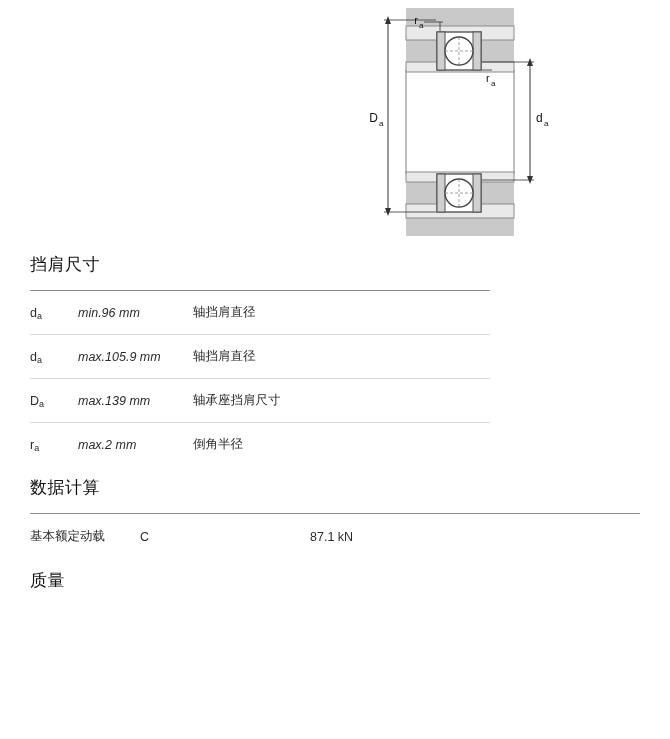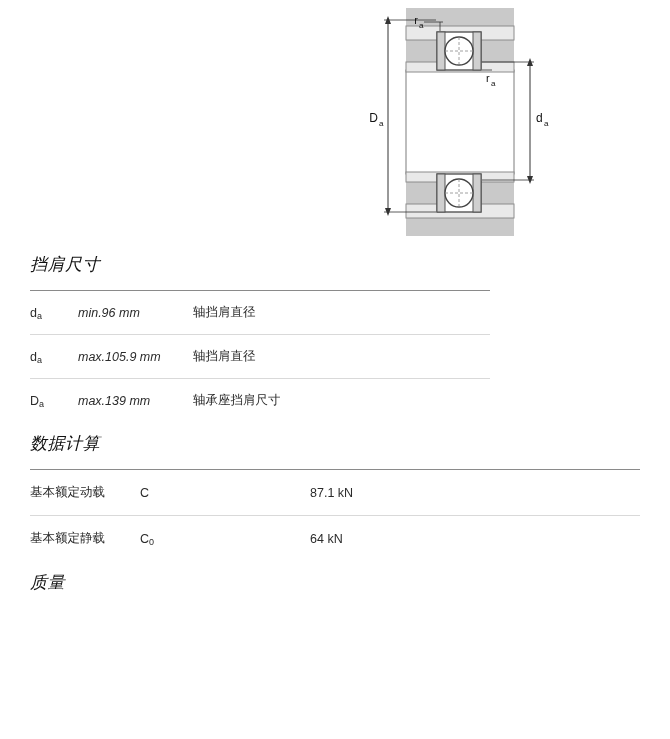--- a/index.html
+++ b/index.html
@@ -27,21 +27,20 @@
     top: 0;
     left: 0;
   }
 
   
   .section-title {
     font-size: 17px;
     color: #111;
     font-weight: 400;
     letter-spacing: 0.5px;
-    font-style: italic;
   }
 
   .shoulder-section {
     margin: 0 30px 0 30px;
     width: 460px;
   }
   .shoulder-title {
     padding: 8px 0 14px 0;
   }
   table.spec {
@@ -200,38 +199,38 @@
       <tr>
         <td class="sym"><span>d</span><sub>a</sub></td>
         <td class="val">max.105.9 mm</td>
         <td class="desc">轴挡肩直径</td>
       </tr>
       <tr>
         <td class="sym"><span>D</span><sub>a</sub></td>
         <td class="val">max.139 mm</td>
         <td class="desc">轴承座挡肩尺寸</td>
       </tr>
+      <tr>
+        <td class="sym"><span>r</span><sub>a</sub></td>
+        <td class="val">max.2 mm</td>
+        <td class="desc">倒角半径</td>
+      </tr>
     </tbody>
   </table>
 </div>
 
 <div class="data-section">
   <div class="section-title data-title">数据计算</div>
   <table class="data">
     <tbody>
       <tr>
         <td class="dlabel">基本额定动载</td>
         <td class="dsym"><span>C</span><sub></sub></td>
         <td class="dval">87.1 kN</td>
       </tr>
-      <tr>
-        <td class="dlabel">基本额定静载</td>
-        <td class="dsym"><span>C</span><sub>0</sub></td>
-        <td class="dval">64 kN</td>
-      </tr>
     </tbody>
   </table>
 </div>
 
 <div class="mass-section">
   <div class="section-title mass-title">质量</div>
 
 </div>
 
 </body></html>

